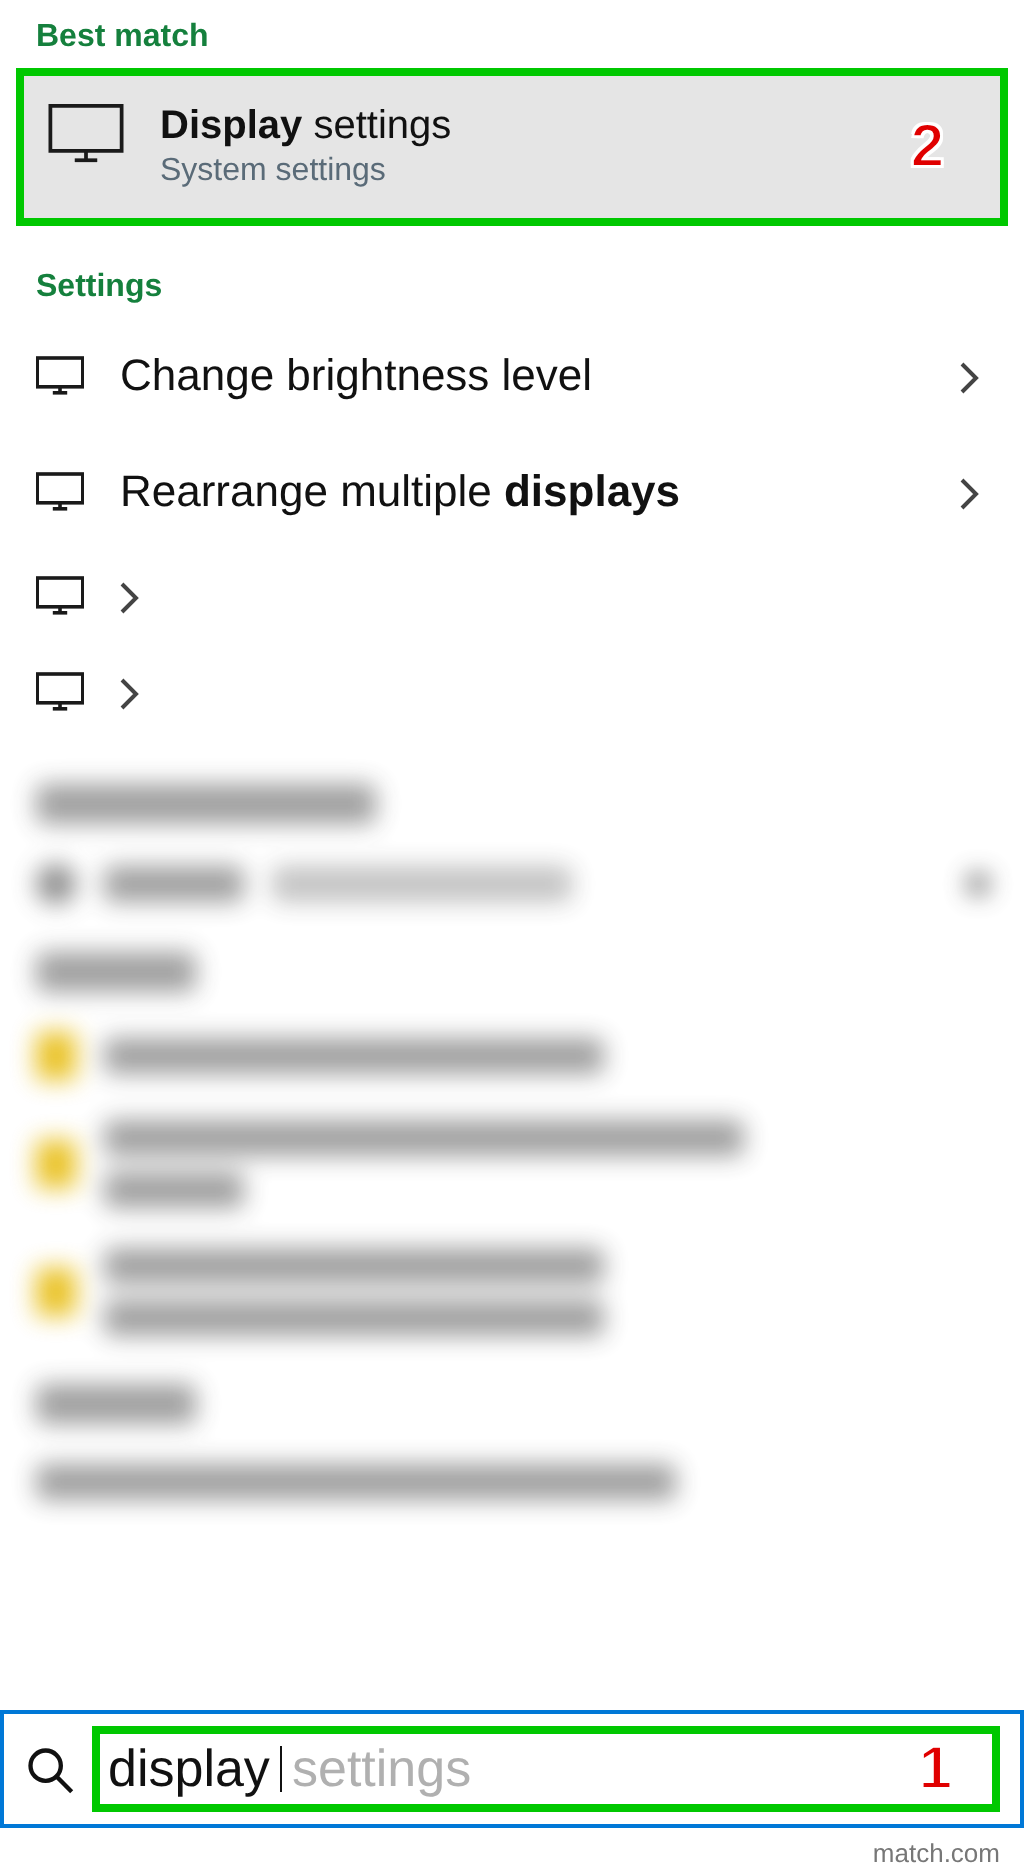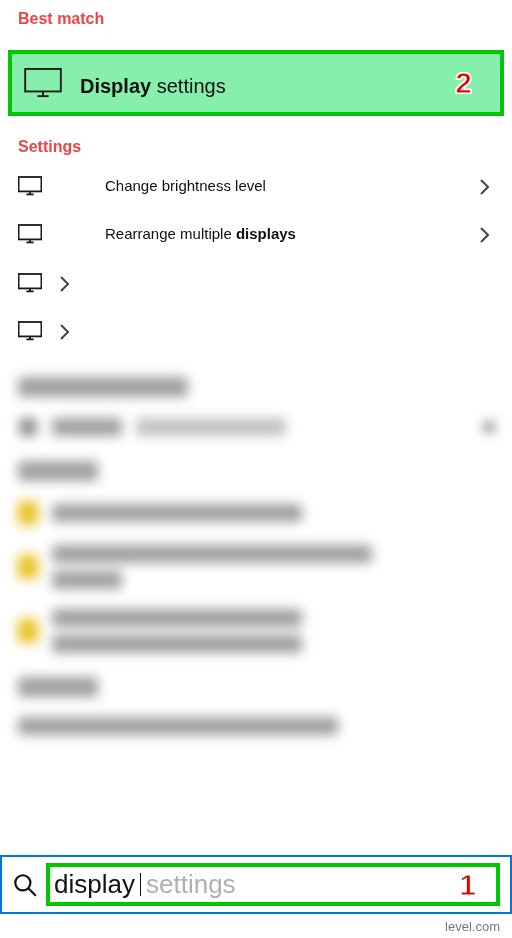--- a/index.html
+++ b/index.html
@@ -18,28 +18,28 @@
   .panel {
     width: 100%;
     height: 100%;
     display: flex;
     flex-direction: column;
   }
   .section-header {
     font-size: 16px;
     font-weight: 600;
     padding: 10px 18px 6px 18px;
-    color: #ef4444;
+    color: #15803d;
   }
   .best-match-box {
-    margin: 16px 8px 12px 8px;
+    margin: 0 8px 12px 8px;
     border: 4px solid #00c800;
-    background: #86efac;
-    display: flex;
-    align-items: flex-end;
+    background: #e5e5e5;
+    display: flex;
+    align-items: flex-start;
     padding: 14px 16px 14px 12px;
     position: relative;
   }
   .monitor-icon {
     width: 38px;
     height: 30px;
     margin-right: 18px;
     display: flex;
     align-items: center;
     justify-content: center;
@@ -79,24 +79,23 @@
     gap: 18px;
     cursor: pointer;
   }
   .settings-item .small-monitor {
     width: 24px;
     height: 20px;
     flex-shrink: 0;
   }
   .settings-item .label {
     flex-grow: 1;
-    font-size: 15px;
+    font-size: 22px;
     color: #111;
     line-height: 1.35;
-    margin-left: 45px;
   }
   .settings-item .label strong {
     font-weight: 700;
     text-align: center;
   }
   .chevron {
     width: 14px;
     height: 14px;
     flex-shrink: 0;
   }
@@ -222,20 +221,21 @@
       <svg viewBox="0 0 40 32" width="38" height="30">
         <rect x="1" y="1" width="38" height="24" fill="none" stroke="#1a1a1a" stroke-width="2"></rect>
         <line x1="14" y1="30" x2="26" y2="30" stroke="#1a1a1a" stroke-width="2"></line>
         <line x1="20" y1="25" x2="20" y2="30" stroke="#1a1a1a" stroke-width="2"></line>
       </svg>
     </span>
     <div class="best-match-text">
       <div class="title">
         <strong>Display</strong><span> settings</span>
       </div>
+      <div class="subtitle">System settings</div>
     </div>
     <div class="step-badge">2</div>
   </div>
 
   <div class="section-header">Settings</div>
 
   <div class="settings-list" id="settings-list">
       <div class="settings-item">
         <span class="small-monitor"><svg viewBox="0 0 40 32" width="24" height="20">
             <rect x="1" y="1" width="38" height="24" fill="none" stroke="#1a1a1a" stroke-width="3"></rect>
@@ -323,13 +323,13 @@
     </svg>
   </span>
   <div class="search-highlight">
     <input type="text" value="display" style="">
     <span class="search-caret"></span>
     <span class="ghost-text"> settings</span>
   </div>
   <div class="step-badge">1</div>
 </div>
 
-<div class="watermark">level.com</div>
+<div class="watermark">match.com</div>
 
 </body></html>

